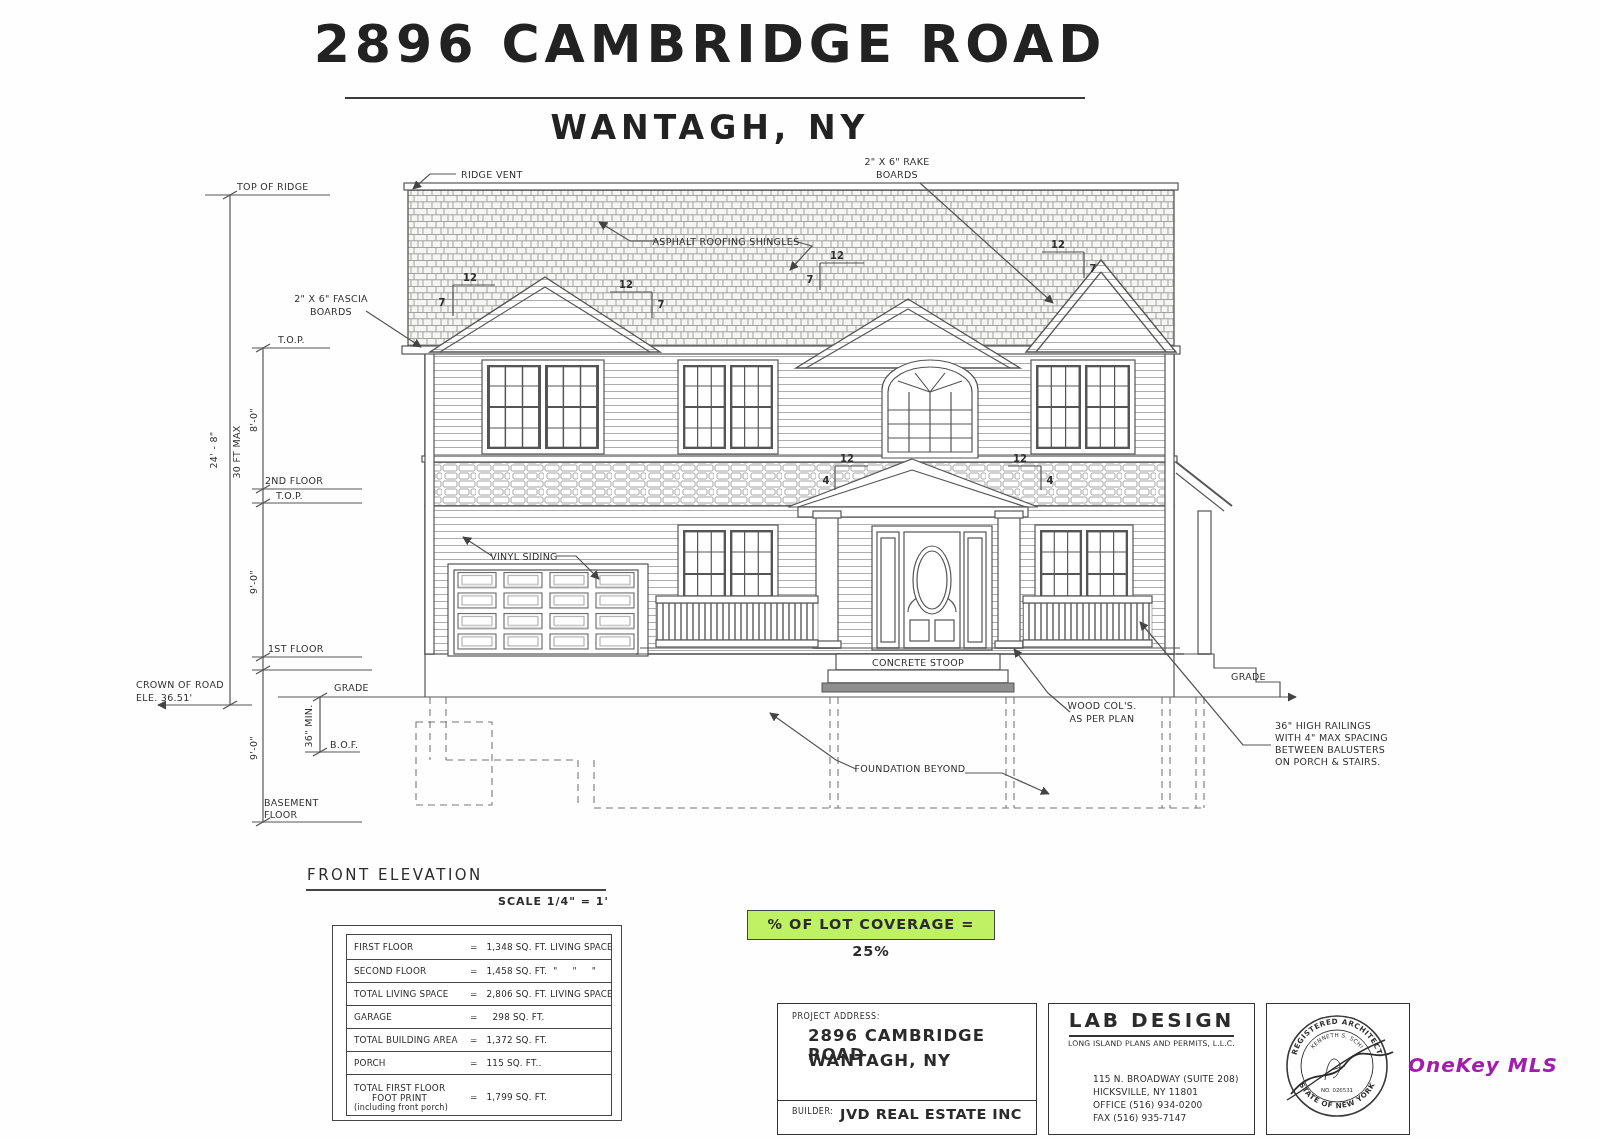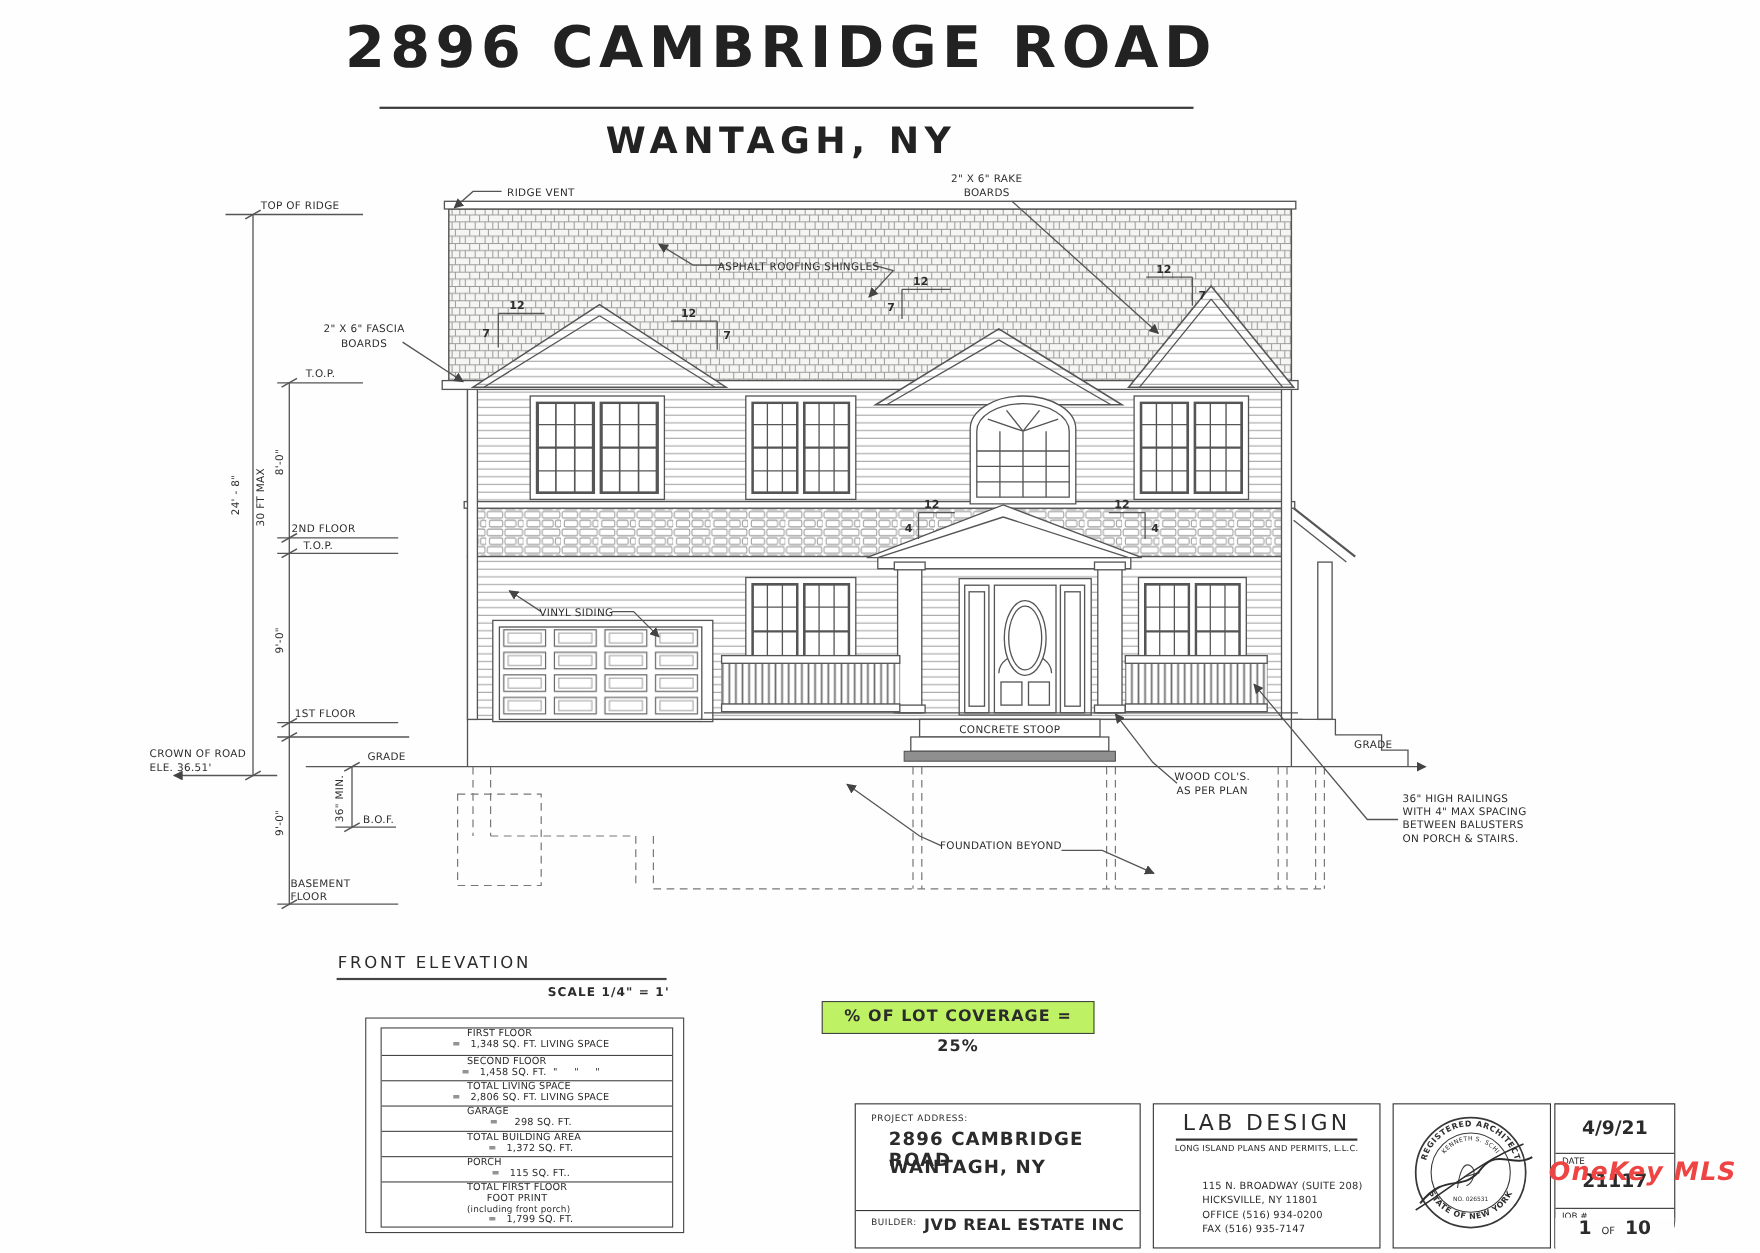--- a/index.html
+++ b/index.html
@@ -13,58 +13,58 @@
   .sub-title{left:280px;top:108px;width:860px;text-align:center;font-size:33px;font-weight:bold;
              letter-spacing:5px;color:#222;}
   
   .elev-title{left:307px;top:866px;font-size:15px;font-weight:400;letter-spacing:2.5px;}
   .elev-rule{left:306px;top:889px;width:300px;height:2px;background:#444;}
   .elev-scale{left:498px;top:895px;font-size:11px;letter-spacing:1px;font-weight:600;}
   
   .tbl-outer{left:332px;top:925px;width:288px;height:194px;border:1.6px solid #444;background:#fff;}
   .tbl-inner{left:346px;top:934px;width:264px;height:180px;border:1.4px solid #444;background:#fff;}
   .trow{display:flex;align-items:center;border-bottom:1.2px solid #444;height:22px;
-        padding:0 0 0 7px;font-size:8.8px;letter-spacing:.2px;flex-direction:column;}
+        padding:0 0 0 7px;font-size:8.8px;letter-spacing:.2px;}
   .trow:first-child{height:24px;}
   .trow:last-child{height:44px;border-bottom:none;}
   .tlabel{width:116px;flex:none;}
   .tlabel .l2{padding-left:18px;}
   .tlabel .l3{font-size:8px;}
   .tval{white-space:pre;font-size:8.8px;}
   
   .lot-box{left:747px;top:910px;width:246px;height:28px;border:1.6px solid #444;background:#bef264;
            text-align:center;line-height:27px;font-size:14.5px;font-weight:600;letter-spacing:1px;}
   
   .tb{border:1.6px solid #333;background:#fff;}
   .tb1{left:777px;top:1003px;width:258px;height:130px;}
   .tb1 .lbl{position:absolute;left:14px;top:8px;font-size:8px;letter-spacing:.6px;}
   .tb1 .a1{position:absolute;left:30px;top:22px;font-size:16.5px;font-weight:600;letter-spacing:1px;}
   .tb1 .a2{position:absolute;left:30px;top:47px;font-size:16.5px;font-weight:600;letter-spacing:1px;}
   .tb1 .div{position:absolute;left:0;top:96px;width:100%;height:1.4px;background:#333;}
   .tb1 .blbl{position:absolute;left:14px;top:103px;font-size:8px;letter-spacing:.5px;}
   .tb1 .bname{position:absolute;left:62px;top:102px;font-size:14.5px;font-weight:600;letter-spacing:.5px;}
   .tb2{left:1048px;top:1003px;width:205px;height:130px;}
   .tb2 .firm{position:absolute;left:0;top:4px;width:100%;text-align:center;font-size:20px;
-             font-weight:normal;letter-spacing:3px;}
+             font-weight:bold;letter-spacing:3px;}
   .tb2 .frule{position:absolute;left:20px;top:31px;width:165px;height:1.6px;background:#333;}
   .tb2 .fsub{position:absolute;left:0;top:35px;width:100%;text-align:center;font-size:7.6px;letter-spacing:.2px;}
   .tb2 .adr{position:absolute;left:44px;font-size:9px;letter-spacing:.2px;}
   .tb3{left:1266px;top:1003px;width:142px;height:130px;}
   .tb4{left:1413px;top:1003px;width:108px;height:130px;border-radius:0 0 26px 0;}
   .tb4 .div1{position:absolute;left:0;top:44px;width:100%;height:1.4px;background:#333;}
   .tb4 .div2{position:absolute;left:0;top:94px;width:100%;height:1.4px;background:#333;}
   .tb4 .val1{position:absolute;left:0;top:12px;width:100%;text-align:center;font-size:17px;font-weight:600;}
   .tb4 .lab1{position:absolute;left:6px;top:47px;font-size:8px;}
   .tb4 .val2{position:absolute;left:0;top:60px;width:100%;text-align:center;font-size:17px;font-weight:600;}
   .tb4 .lab2{position:absolute;left:6px;top:97px;font-size:8px;}
   .tb4 .sheet{position:absolute;left:0;top:103px;width:100%;display:flex;align-items:baseline;justify-content:center;gap:9px;}
   .tb4 .sn{font-size:17px;font-weight:600;}
   .tb4 .so{font-size:9px;}
   
-  .wm{left:1408px;top:1053px;font-size:23px;font-weight:bold;font-style:italic;color:#ef4444;letter-spacing:1px;}
+  .wm{left:1408px;top:1053px;font-size:20px;font-weight:bold;font-style:italic;color:#a21caf;letter-spacing:1px;}
   
   svg text{font-family:"DejaVu Sans",sans-serif;fill:#2e2e2e;}
   .a{font-size:9.5px;letter-spacing:.3px;}
   .p{font-size:10px;font-weight:600;}
   .s{stroke:#555;fill:none;stroke-width:1.2;}
   .s2{stroke:#555;fill:none;stroke-width:2;}
   .sw{fill:#fff;stroke:#555;stroke-width:1.2;}
   .dash{stroke:#777;fill:none;stroke-width:1.1;stroke-dasharray:7 5;}
 </style>
 </head>
@@ -443,28 +443,15 @@
       <text style="font-size:7.2px;letter-spacing:.6px;font-weight:600">
         <textPath href="#arcBot" startOffset="50%" text-anchor="middle">STATE OF NEW YORK</textPath>
       </text>
       <text x="70" y="88" text-anchor="middle" style="font-size:5.4px">NO. 026531</text>
       <path d="M58,76 C60,60 64,52 70,56 C76,60 72,72 66,74 M64,66 L78,62" fill="none" stroke="#444" stroke-width="1"></path>
       <path d="M24,90 C48,60 62,82 80,58 C95,40 108,58 126,48" fill="none" stroke="#2e2e2e" stroke-width="1.8"></path>
       <path d="M20,96 C50,78 78,52 118,36" fill="none" stroke="#2e2e2e" stroke-width="1.4"></path>
     </svg>
   </div>
 
-  <div class="abs tb tb4">
-    <div class="val1">4/9/21</div>
-    <div class="div1"></div>
-    <div class="lab1">DATE</div>
-    <div class="val2">21117</div>
-    <div class="div2"></div>
-    <div class="lab2">JOB #</div>
-    <div class="sheet">
-      <span class="sn">1</span>
-      <span class="so">OF</span>
-      <span class="sn">10</span>
-    </div>
-  </div>
 
   <div class="abs wm">OneKey MLS</div>
 </div>
 
 </body></html>

